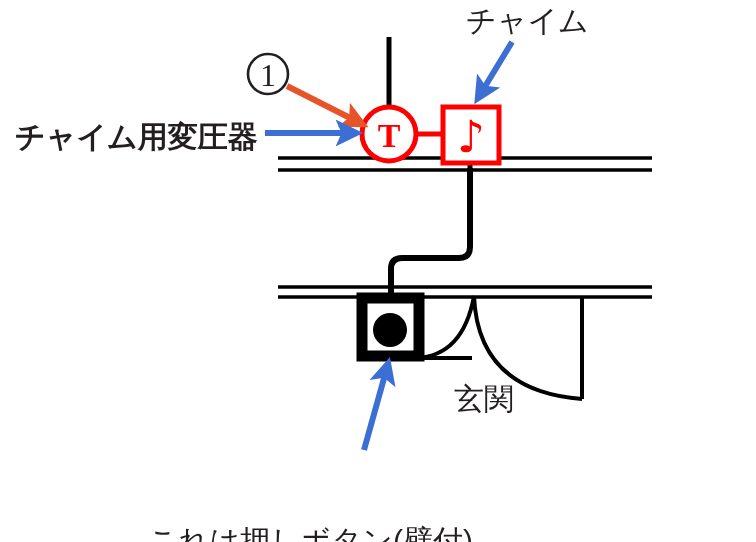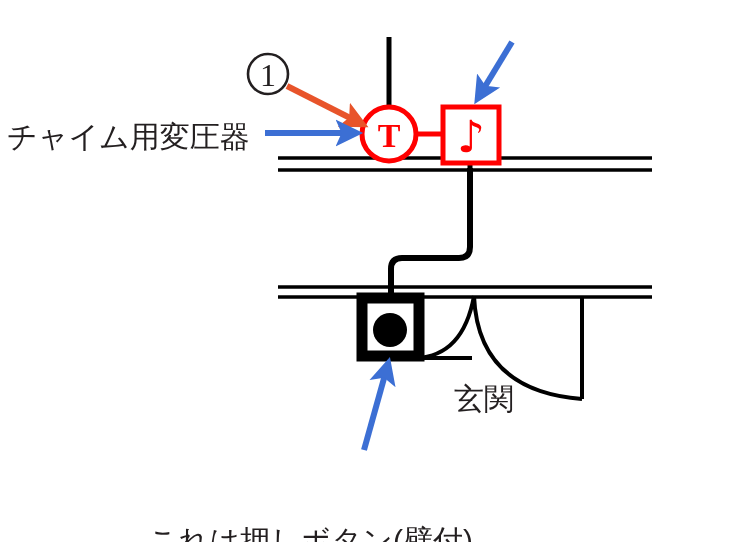--- a/index.html
+++ b/index.html
@@ -35,23 +35,24 @@
     white-space: pre;
     line-height: 1.18;
     letter-spacing: 0px;
   }
   #label-chime {
     left: 466px;
     top: 3px;
     font-size: 30px;
   }
   #label-transformer {
-    left: 7px;
+    left: 15px;
     top: 119px;
     font-size: 30px;
+    font-weight: bold;
   }
   #label-entrance {
     left: 430px;
     top: 381px;
     font-size: 30px;
     margin-left: 24px;
   }
   #label-pushbutton {
     left: 148px;
     top: 452px;
@@ -129,20 +130,21 @@
     <line x1="287" y1="86" x2="362" y2="124" stroke="#e8542a" stroke-width="6" marker-end="url(#arrowhead-orange)"></line>
 
     <line x1="265" y1="133" x2="356" y2="133" stroke="#3c6fd4" stroke-width="6" marker-end="url(#arrowhead-blue)"></line>
 
     <line x1="512" y1="42" x2="478" y2="98" stroke="#3c6fd4" stroke-width="6" marker-end="url(#arrowhead-blue)"></line>
 
     <line x1="364" y1="450" x2="388" y2="364" stroke="#3c6fd4" stroke-width="6" marker-end="url(#arrowhead-blue)"></line>
 
   </svg>
 
+  <div class="label-text" id="label-chime">チャイム</div>
 
   <div class="label-text" id="label-transformer">チャイム用変圧器</div>
 
   <div class="label-text" id="label-entrance">玄関</div>
 
   <div class="label-text" id="label-pushbutton">
     <span class="pb-line">これは押しボタン(壁付)</span>
     
   </div>
 

